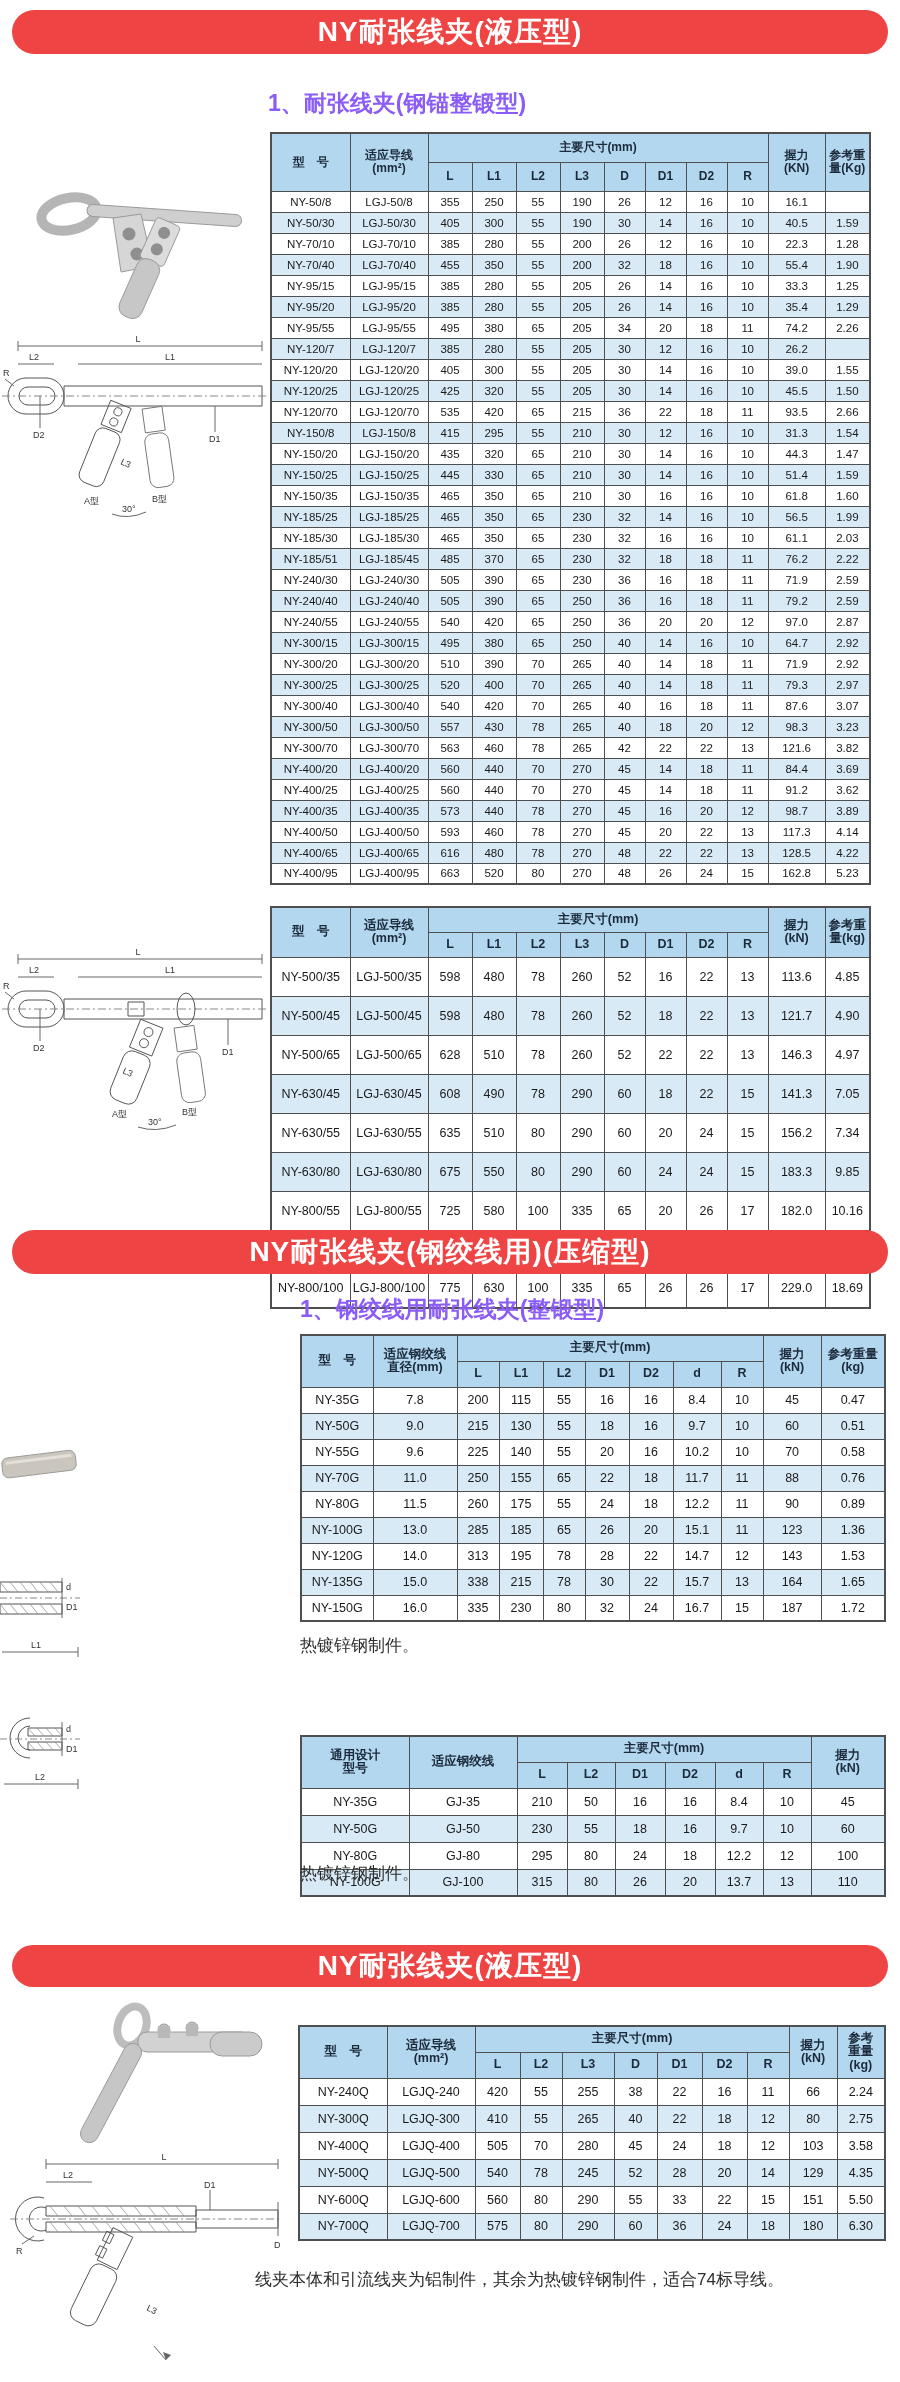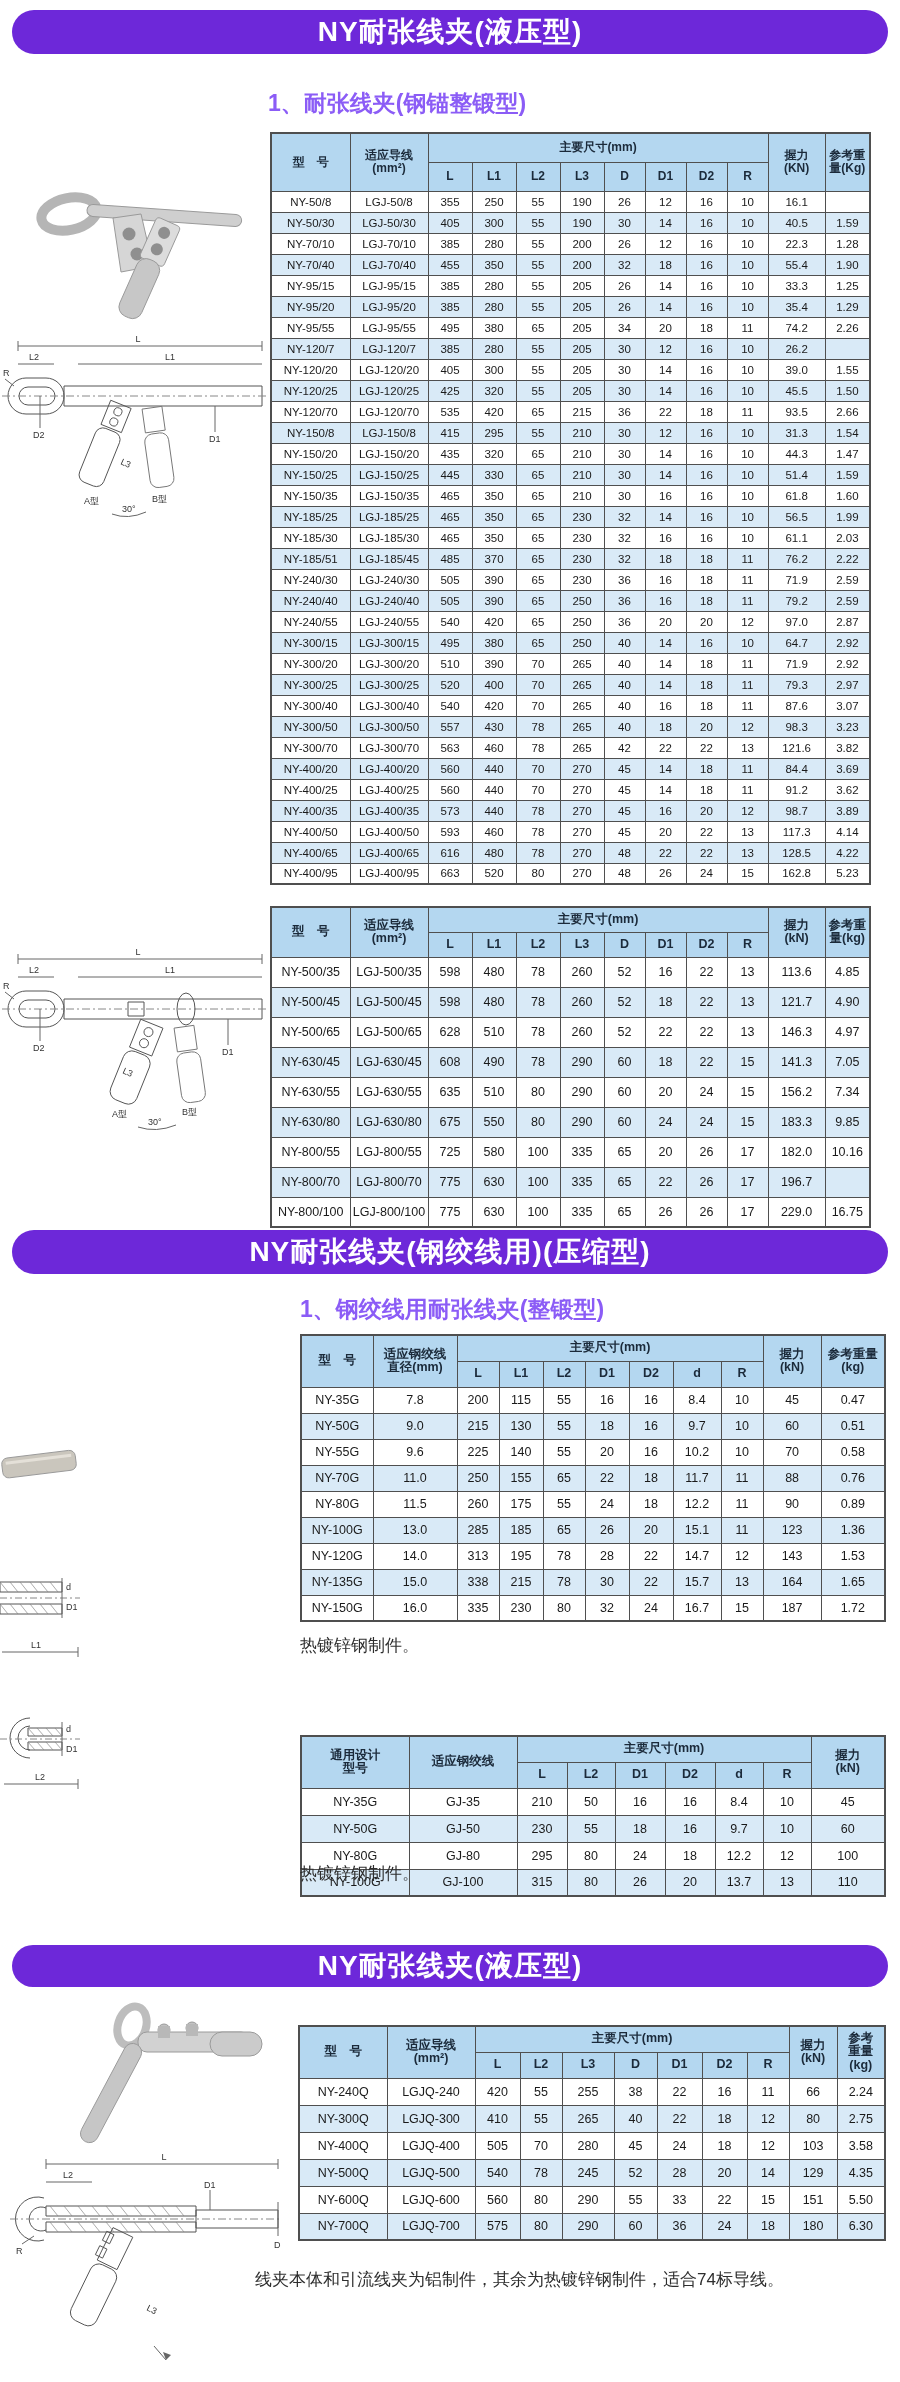--- a/index.html
+++ b/index.html
@@ -3,42 +3,42 @@
 <meta charset="utf-8">
 <style>
   html,body{margin:0;padding:0;}
   body{
     width:900px;height:2382px;position:relative;background:#ffffff;
     font-family:"Liberation Sans","DejaVu Sans",sans-serif;color:#1a1a1a;
     overflow:hidden;
   }
   .banner{
     position:absolute;left:12px;right:12px;height:44px;border-radius:24px;
-    background:#6d28d9;color:#ffffff;font-size:28px;font-weight:bold;
+    background:#ef4444;color:#ffffff;font-size:28px;font-weight:bold;
     text-align:center;line-height:44px;letter-spacing:1px;
   }
   .section-title{
     position:absolute;font-size:23px;font-weight:bold;color:#8b5cf6;white-space:nowrap;
   }
   table.spec{
     position:absolute;border-collapse:collapse;table-layout:fixed;
     border:2px solid #4f4f4f;background:#ffffff;
   }
   table.spec th,table.spec td{
     border:1px solid #4f4f4f;text-align:center;vertical-align:middle;
     padding:0;overflow:hidden;
   }
   table.spec thead th{
     background:#b4d7f0;color:#1b2a3a;font-weight:bold;line-height:1.1;
   }
   table.spec tbody tr:nth-child(even) td{background:#d9eaf7;}
   table.spec tbody tr:nth-child(odd) td{background:#ffffff;}
   .t1 thead tr{height:29px;} .t1 tbody tr{height:21px;}
   .t1{font-size:12px;} .t1 tbody{font-size:11.5px;}
-  .t2 thead tr{height:25px;} .t2 tbody tr{height:30px;} .t2{font-size:12.5px;}
+  .t2 thead tr{height:25px;} .t2 tbody tr{height:39px;} .t2{font-size:12.5px;}
   .t3 thead tr{height:26px;} .t3 tbody tr{height:26px;} .t3{font-size:12.5px;}
   .t4 thead tr{height:26px;} .t4 tbody tr{height:27px;} .t4{font-size:12.5px;}
   .t5 thead tr{height:26px;} .t5 tbody tr{height:27px;} .t5{font-size:12.5px;}
   .note{position:absolute;font-size:17px;color:#2e2e2e;white-space:nowrap;}
   .fig{position:absolute;}
   .fig svg{display:block;}
   .dwg text{font-size:9px;fill:#333;font-family:"Liberation Sans",sans-serif;}
   .dwg line,.dwg path,.dwg rect,.dwg ellipse,.dwg circle,.dwg polygon{vector-effect:non-scaling-stroke;}
 </style>
 </head>
@@ -816,21 +816,21 @@
         <td>LGJ-800/100</td>
         <td>775</td>
         <td>630</td>
         <td>100</td>
         <td>335</td>
         <td>65</td>
         <td>26</td>
         <td>26</td>
         <td>17</td>
         <td>229.0</td>
-        <td>16.75</td>
+        <td>18.69</td>
       </tr>
     </tbody>
 </table>
 
 <div class="banner" style="top:1230px;">
   <span>NY耐张线夹(钢绞线用)(压缩型)</span>
 </div>
 
 <div class="section-title" style="left:300px;top:1294px;">1、钢绞线用耐张线夹(整锻型)</div>
 

